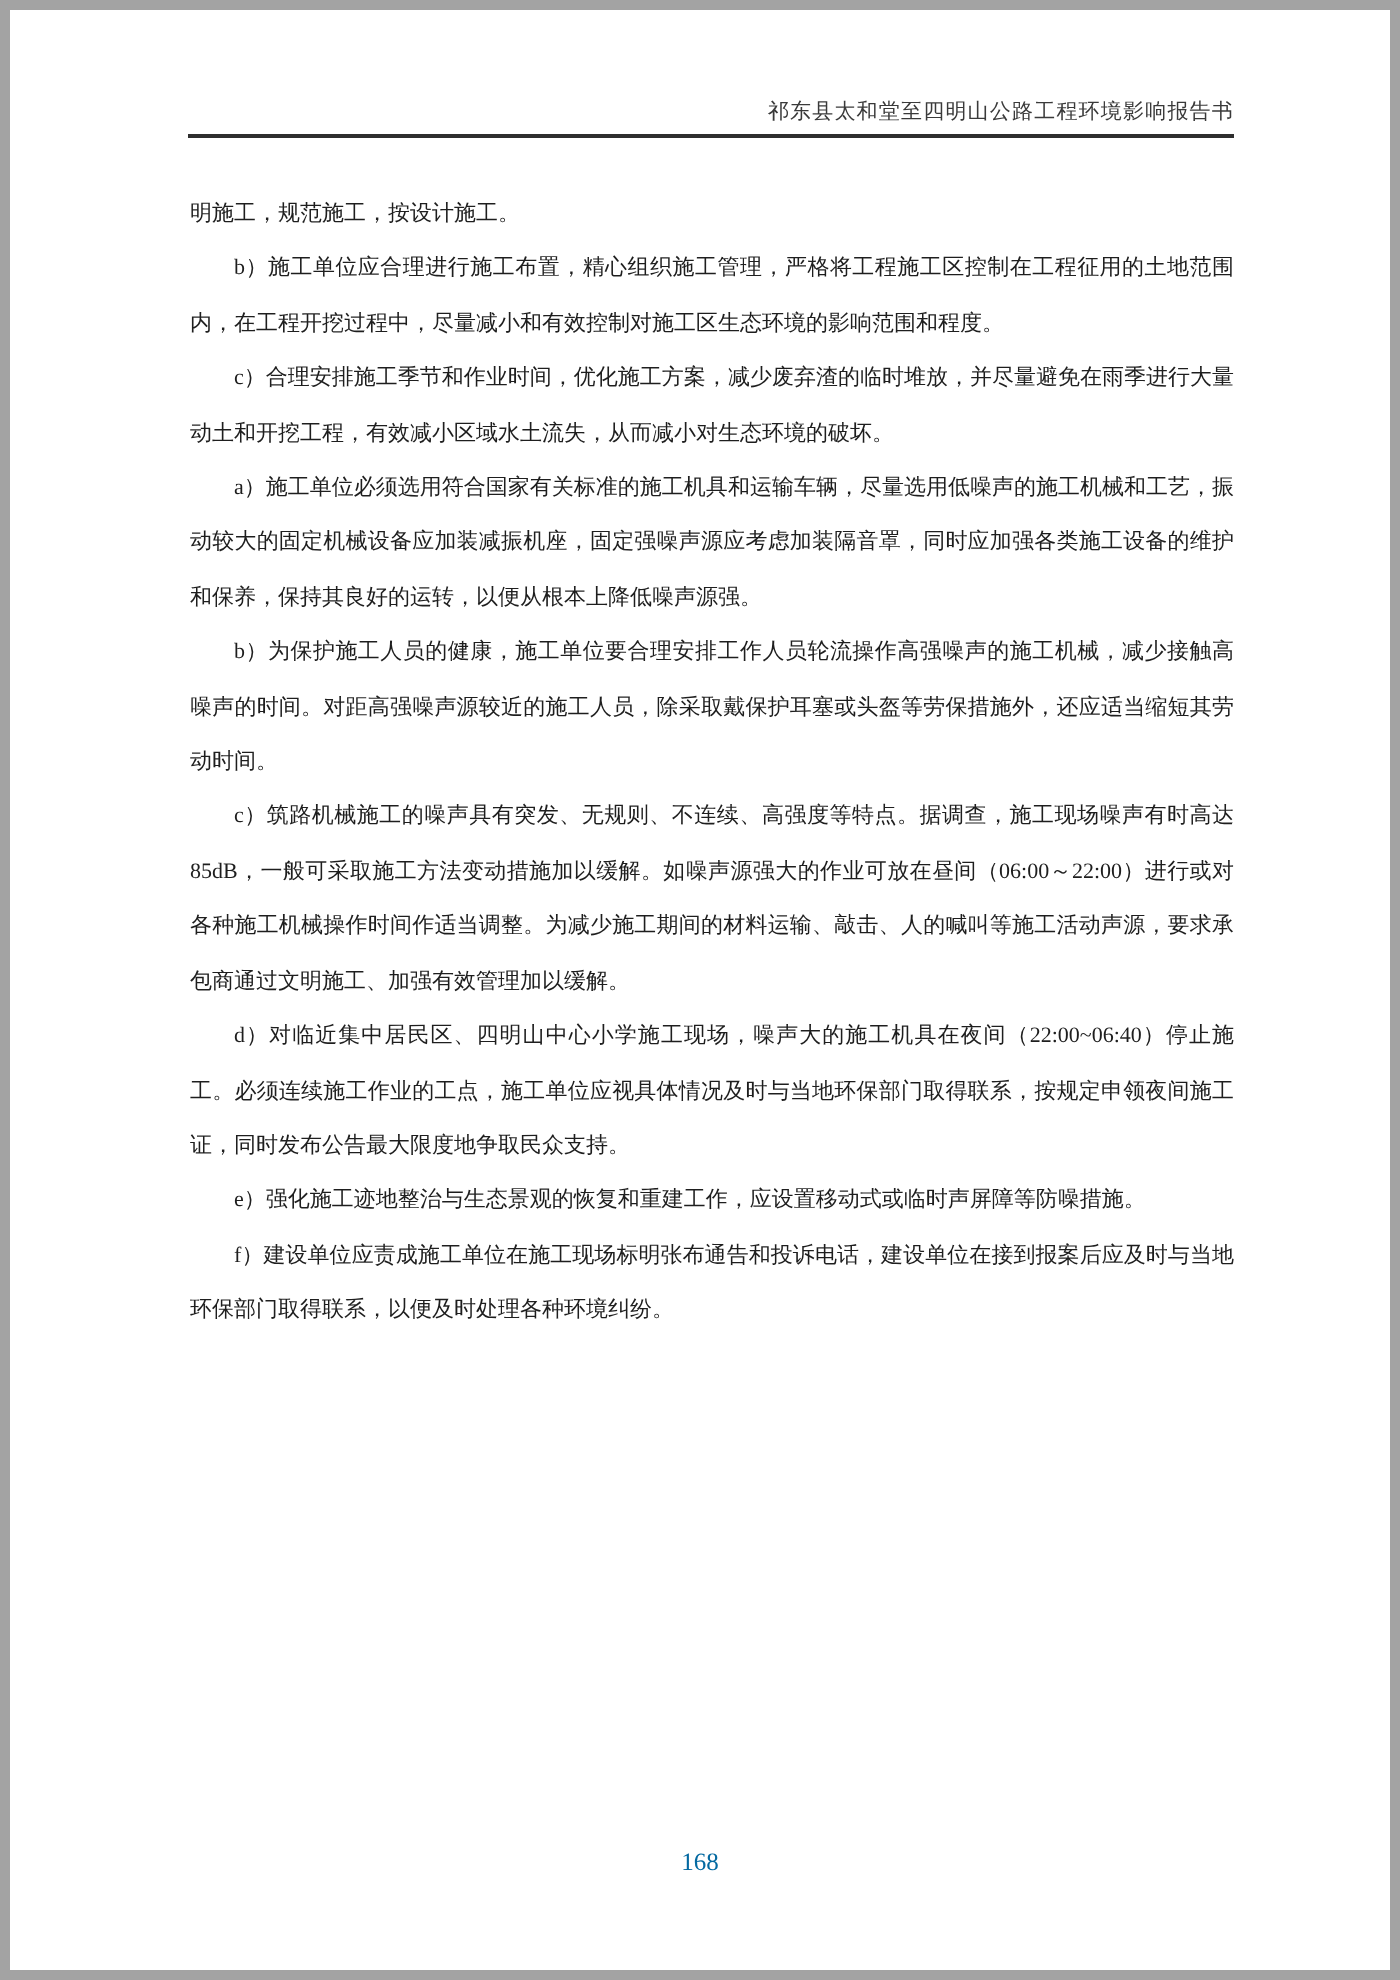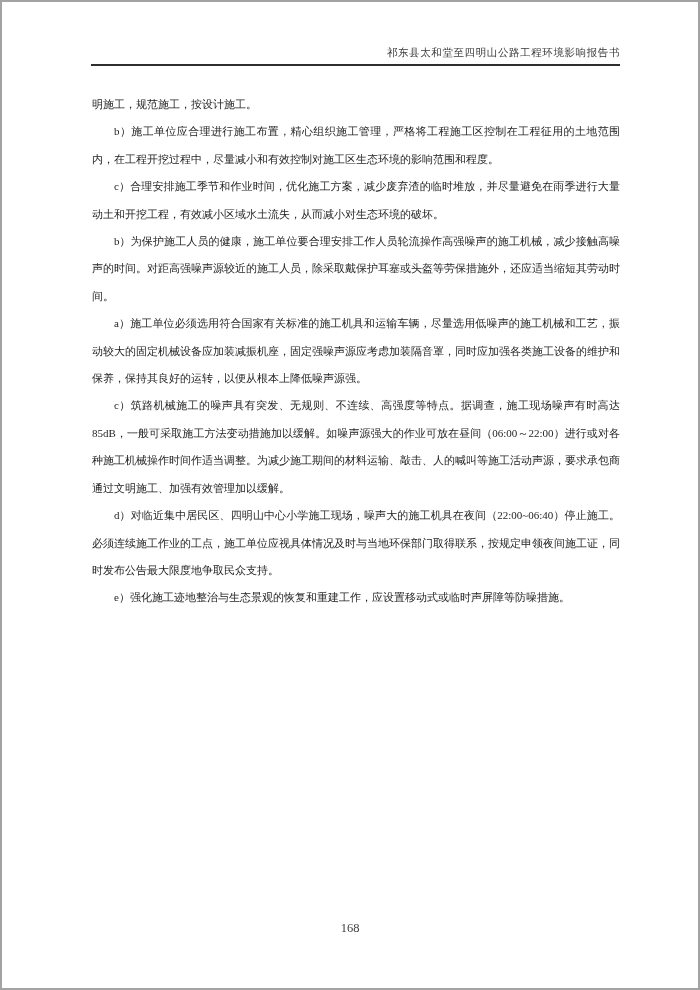--- a/index.html
+++ b/index.html
@@ -6,21 +6,21 @@
     margin: 0;
     padding: 0;
     background: #ffffff;
   }
   .page {
     position: relative;
     width: 700px;
     height: 990px;
     box-sizing: border-box;
     background: #ffffff;
-    border: 2px solid #a3a3a3;
+    border: 5px solid #a3a3a3;
     overflow: hidden;
     font-family: "Liberation Serif", "DejaVu Serif", serif;
     color: #1e1e1e;
   }
   .running-header {
     position: absolute;
     left: 89px;
     right: 78px;
     top: 44px;
   }
@@ -61,41 +61,42 @@
   .heading .heading-title {
     margin-left: 0.95em;
   }
   .page-footer {
     position: absolute;
     left: 0;
     right: 0;
     top: 919px;
     text-align: center;
     font-size: 12.5px;
-    color: #404040;
+    color: #0369a1;
   }
 </style>
 </head>
 <body>
 
 <div class="page">
 
   <div class="running-header">
     <div class="header-title">祁东县太和堂至四明山公路工程环境影响报告书</div>
     <div class="header-rule"></div>
   </div>
 
   <div class="body-text">
     <p class="cont">明施工，规范施工，按设计施工。</p>
     <p>b）施工单位应合理进行施工布置，精心组织施工管理，严格将工程施工区控制在工程征用的土地范围内，在工程开挖过程中，尽量减小和有效控制对施工区生态环境的影响范围和程度。</p>
     <p>c）合理安排施工季节和作业时间，优化施工方案，减少废弃渣的临时堆放，并尽量避免在雨季进行大量动土和开挖工程，有效减小区域水土流失，从而减小对生态环境的破坏。</p>
+    <p>a）施工单位必须选用符合国家有关标准的施工机具和运输车辆，尽量选用低噪声的施工机械和工艺，振动较大的固定机械设备应加装减振机座，固定强噪声源应考虑加装隔音罩，同时应加强各类施工设备的维护和保养，保持其良好的运转，以便从根本上降低噪声源强。</p>
     <p>b）为保护施工人员的健康，施工单位要合理安排工作人员轮流操作高强噪声的施工机械，减少接触高噪声的时间。对距高强噪声源较近的施工人员，除采取戴保护耳塞或头盔等劳保措施外，还应适当缩短其劳动时间。</p>
-    <p>a）施工单位必须选用符合国家有关标准的施工机具和运输车辆，尽量选用低噪声的施工机械和工艺，振动较大的固定机械设备应加装减振机座，固定强噪声源应考虑加装隔音罩，同时应加强各类施工设备的维护和保养，保持其良好的运转，以便从根本上降低噪声源强。</p>
     <p>c）筑路机械施工的噪声具有突发、无规则、不连续、高强度等特点。据调查，施工现场噪声有时高达 85dB，一般可采取施工方法变动措施加以缓解。如噪声源强大的作业可放在昼间（06:00～22:00）进行或对各种施工机械操作时间作适当调整。为减少施工期间的材料运输、敲击、人的喊叫等施工活动声源，要求承包商通过文明施工、加强有效管理加以缓解。</p>
     <p>d）对临近集中居民区、四明山中心小学施工现场，噪声大的施工机具在夜间（22:00~06:40）停止施工。必须连续施工作业的工点，施工单位应视具体情况及时与当地环保部门取得联系，按规定申领夜间施工证，同时发布公告最大限度地争取民众支持。</p>
     <p>e）强化施工迹地整治与生态景观的恢复和重建工作，应设置移动式或临时声屏障等防噪措施。</p>
+    <p>f）建设单位应责成施工单位在施工现场标明张布通告和投诉电话，建设单位在接到报案后应及时与当地环保部门取得联系，以便及时处理各种环境纠纷。</p>
   </div>
 
   <div class="page-footer">
     <span>168</span>
   </div>
 
 </div>
 
 </body></html>

